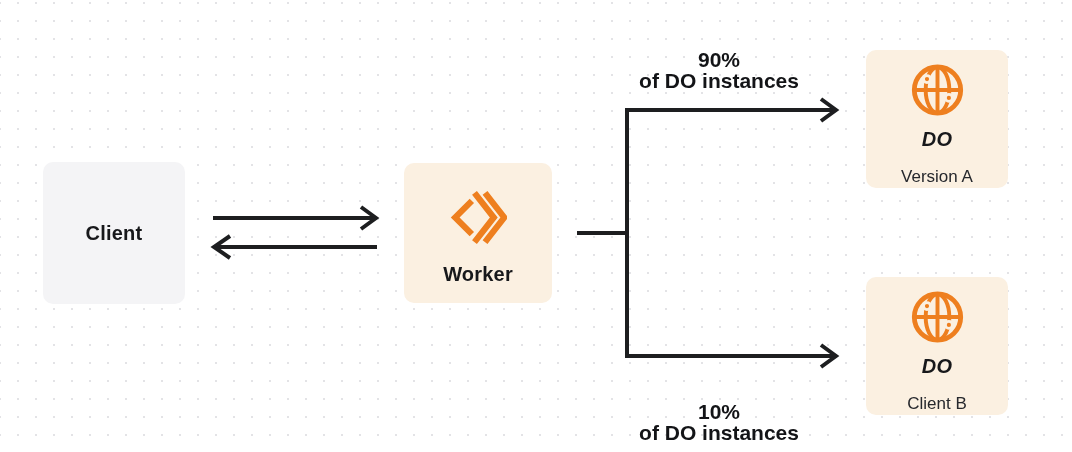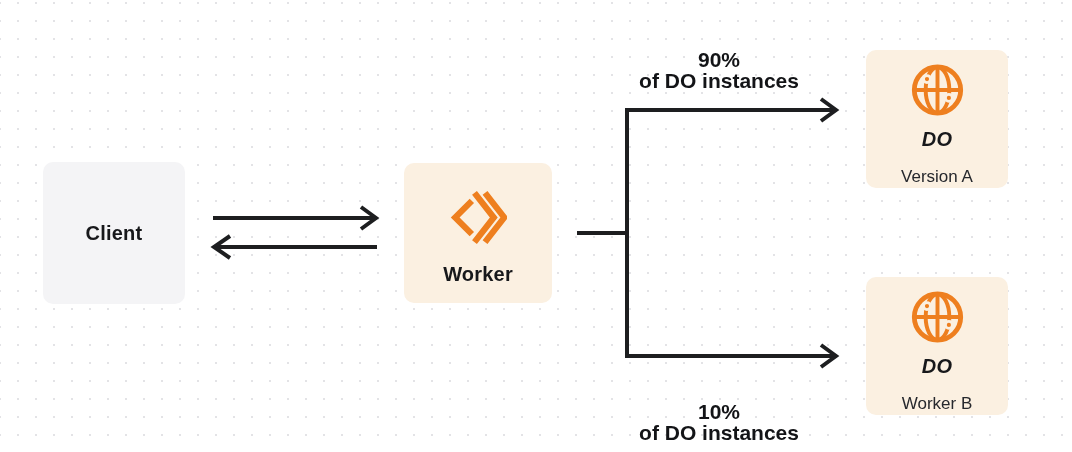--- a/index.html
+++ b/index.html
@@ -100,21 +100,21 @@
       <g stroke="#ee7f1f" fill="none">
         <ellipse cx="32" cy="32" rx="13.5" ry="26" stroke-width="4.5"></ellipse>
         <circle cx="20" cy="19.5" r="4" fill="#ee7f1f" stroke="#fbf0e1" stroke-width="3.2"></circle>
         <circle cx="45" cy="41" r="4" fill="#ee7f1f" stroke="#fbf0e1" stroke-width="3.2"></circle>
         <line x1="6.5" y1="32" x2="57.5" y2="32" stroke-width="4.5"></line>
         <line x1="32" y1="6.5" x2="32" y2="57.5" stroke-width="4.5"></line>
         <circle cx="32" cy="32" r="26.5" stroke-width="5.5"></circle>
       </g>
     </svg>
     <div class="node-title do-title">DO</div>
-    <div class="node-sub">Worker B</div>
+    <div class="node-sub">Client B</div>
   </div>
 
   <div class="edge-label label-top">
     <div>90%</div>
     <div>of DO instances</div>
   </div>
   <div class="edge-label label-bottom">
     <div>10%</div>
     <div>of DO instances</div>
   </div>

